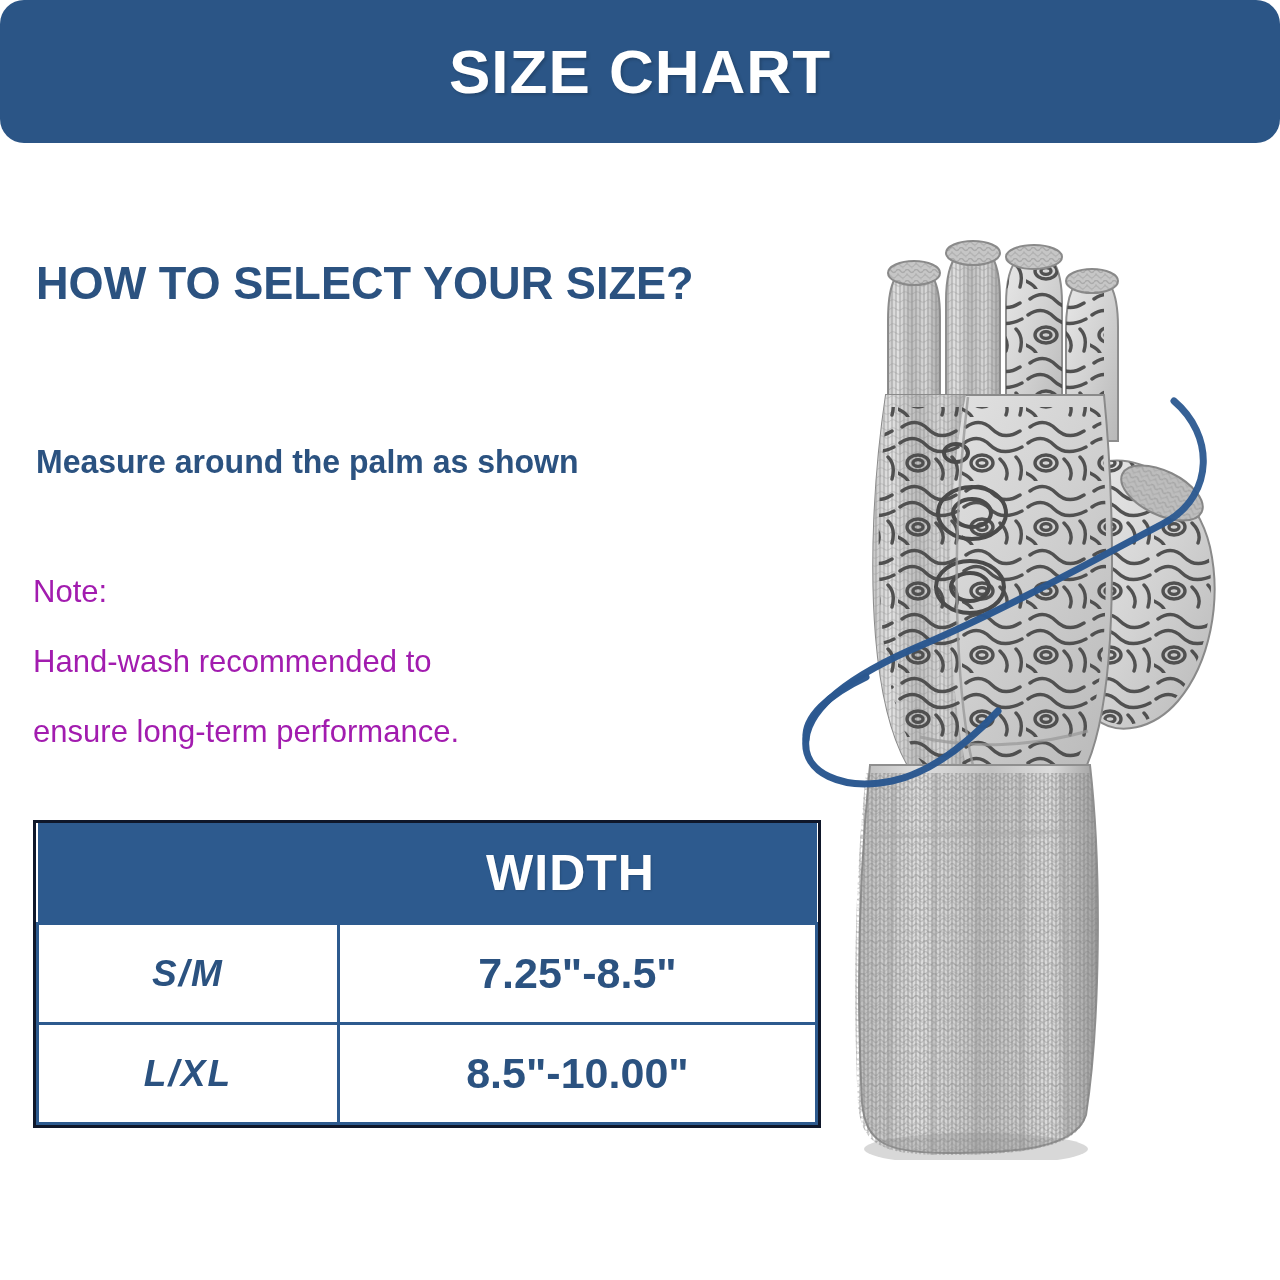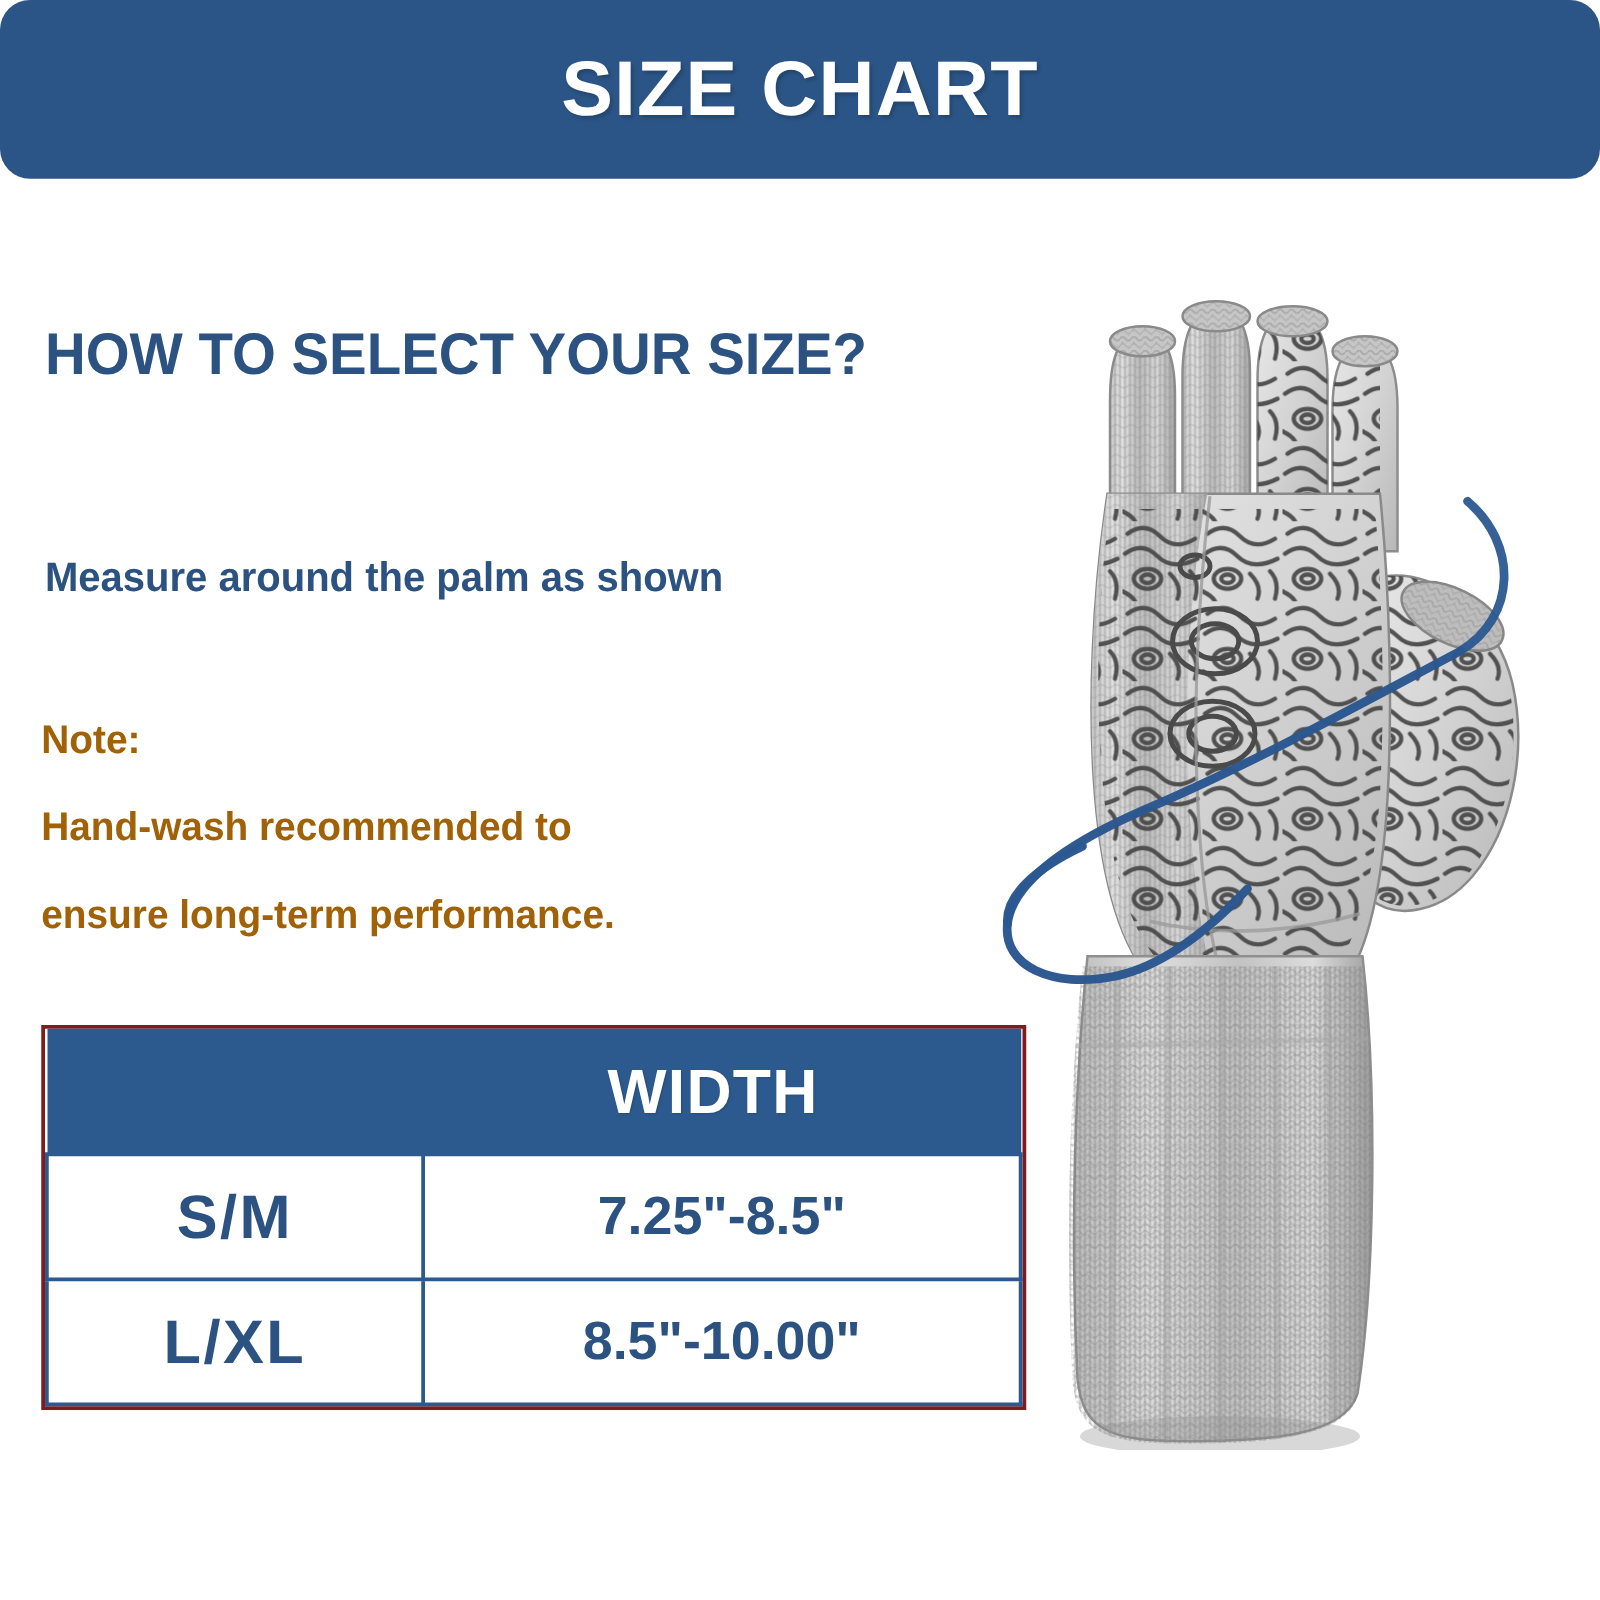--- a/index.html
+++ b/index.html
@@ -69,40 +69,40 @@
     color: #2b5280;
     white-space: nowrap;
     transform: scaleX(0.97);
     transform-origin: left center;
   }
 
   .note-block {
     position: absolute;
     left: 33px;
     top: 432px;
-    color: #a16207;
+    color: #a21caf;
     font-size: 32px;
-    font-weight: bold;
+    font-weight: normal;
   }
   .note-block .nline {
     line-height: 1.0;
     margin-bottom: 38px;
     white-space: nowrap;
     transform: scaleX(0.97);
     transform-origin: left center;
   }
   .note-block .nline:last-child { margin-bottom: 0; }
 
   
   .size-table {
     position: absolute;
     left: 33px;
     top: 677px;
     width: 788px;
-    border: 3px solid #7f1d1d;
+    border: 3px solid #0f172a;
     border-collapse: collapse;
     box-sizing: border-box;
   }
   .size-table table {
     border-collapse: collapse;
     width: 100%;
     table-layout: fixed;
   }
   .size-table col.c1 { width: 287px; }
   .size-table col.c2 { width: 456px; }
@@ -127,21 +127,21 @@
   .size-table td {
     height: 97px;
     text-align: center;
     vertical-align: middle;
     color: #2b5280;
     font-weight: bold;
     background: #ffffff;
     padding: 0;
     border: 3px solid #2d5a8e;
   }
-  .size-table td.sz { font-size: 49px; letter-spacing: 2px; }
+  .size-table td.sz { font-size: 37px; letter-spacing: 2px; font-style: italic; }
   .size-table td.val { font-size: 43px; letter-spacing: 0px; }
 
   
   .glove-wrap {
     position: absolute;
     left: 770px;
     top: 225px;
     width: 470px;
     height: 935px;
   }

